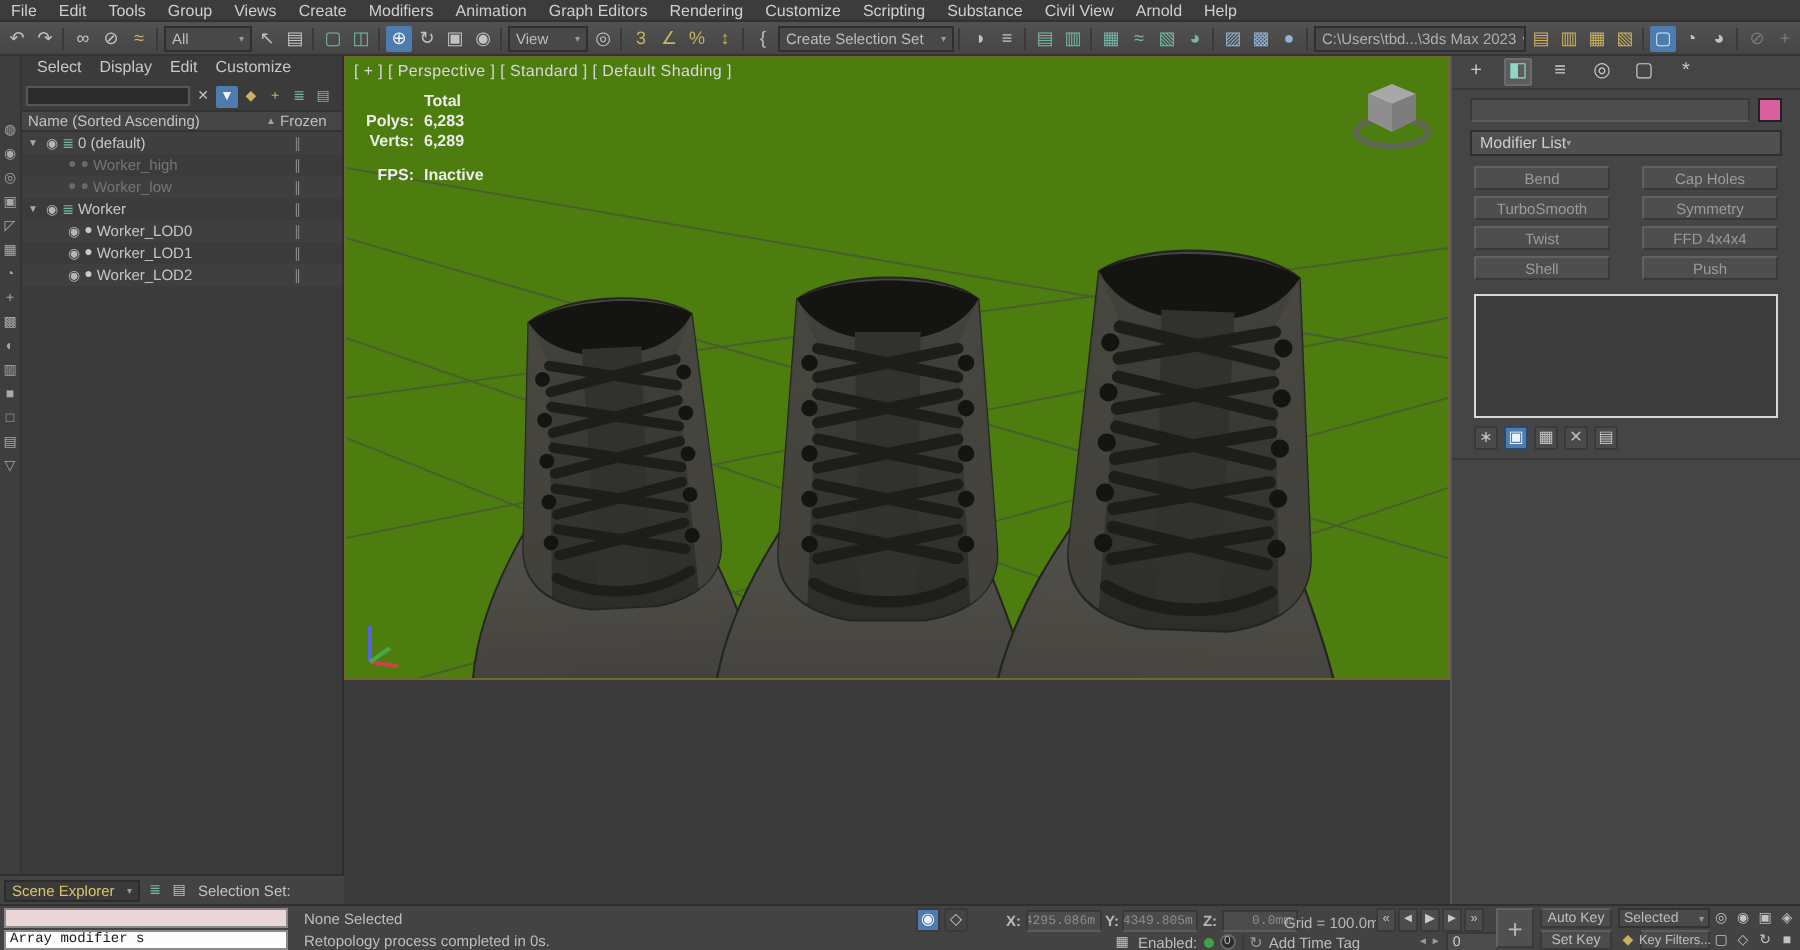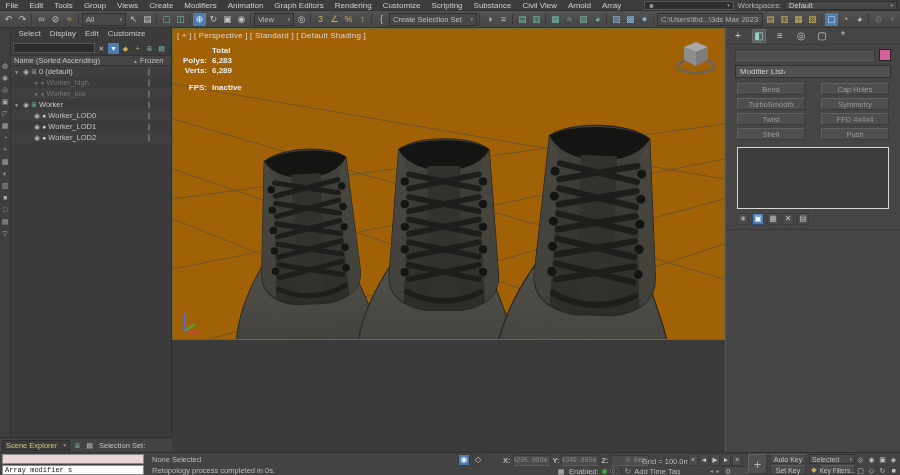--- a/index.html
+++ b/index.html
@@ -54,21 +54,21 @@
   .se-row.object .oi{color:#c9c9c9}
   .se-row .lbl{flex:1;overflow:hidden}
   .se-row .frz{width:24px;color:#8a8a8a;font-size:7px;flex:none}
 
   .se-footer{position:absolute;left:0;top:437px;width:172px;height:15px;background:#434343;border-top:1px solid #2e2e2e;display:flex;align-items:center;gap:2px;padding:0 2px;font-size:7.5px;z-index:5}
   .se-title{width:68px;height:11px;background:#3a3a3a;border:1px solid #2c2c2c;color:var(--explorer_title);display:flex;align-items:center;justify-content:space-between;padding:0 3px}
   .se-footer .ti{width:11px;height:11px;font-size:7px}
   .selset-label{color:#c2c2c2;margin-left:2px;white-space:nowrap}
 
   
-  .viewport{position:absolute;left:172px;top:28px;width:553px;height:312px;background:#a16207;border:1px solid var(--viewport_border);overflow:hidden;z-index:3}
+  .viewport{position:absolute;left:172px;top:28px;width:553px;height:312px;background:#4d7c0f;border:1px solid var(--viewport_border);overflow:hidden;z-index:3}
   svg.vp-canvas{position:absolute;left:0;top:0}
   .vp-label{position:absolute;left:4px;top:2px;font-size:8px;color:#d8d8d8;z-index:3;letter-spacing:.2px}
   .vp-stats{position:absolute;left:2px;top:17px;z-index:3;font-size:8px;font-weight:bold;color:#ececec;line-height:10px}
   .vp-stats .srow{display:flex}
   .vp-stats .k{width:32px;text-align:right;margin-right:5px}
   .vp-stats .gap{height:7px}
   .viewcube{position:absolute;right:5px;top:5px;z-index:3}
   .axis-tripod{position:absolute;left:5px;bottom:4px;z-index:3}
 
   
@@ -134,33 +134,22 @@
         <span class="menu-item">Create</span>
         <span class="menu-item">Modifiers</span>
         <span class="menu-item">Animation</span>
         <span class="menu-item">Graph Editors</span>
         <span class="menu-item">Rendering</span>
         <span class="menu-item">Customize</span>
         <span class="menu-item">Scripting</span>
         <span class="menu-item">Substance</span>
         <span class="menu-item">Civil View</span>
         <span class="menu-item">Arnold</span>
-        <span class="menu-item">Array</span>
-      </div>
-    <div class="mb-right">
-      <div class="account">
-        <span>☻</span>
-        <span class="caret">▾</span>
-      </div>
-      <span class="ws-label">Workspaces:</span>
-      <div class="ws-dd">
-        <span>Default</span>
-        <span class="caret">▾</span>
-      </div>
-    </div>
+        <span class="menu-item">Help</span>
+      </div>
   </div>
 
   <div class="toolbar">
     <div class="iconlist">
         <span class="ti">↶</span>
         <span class="ti">↷</span>
         <span class="ti sep"></span>
         <span class="ti">∞</span>
         <span class="ti">⊘</span>
         <span class="ti" style="color: rgb(203, 177, 94);">≈</span>

